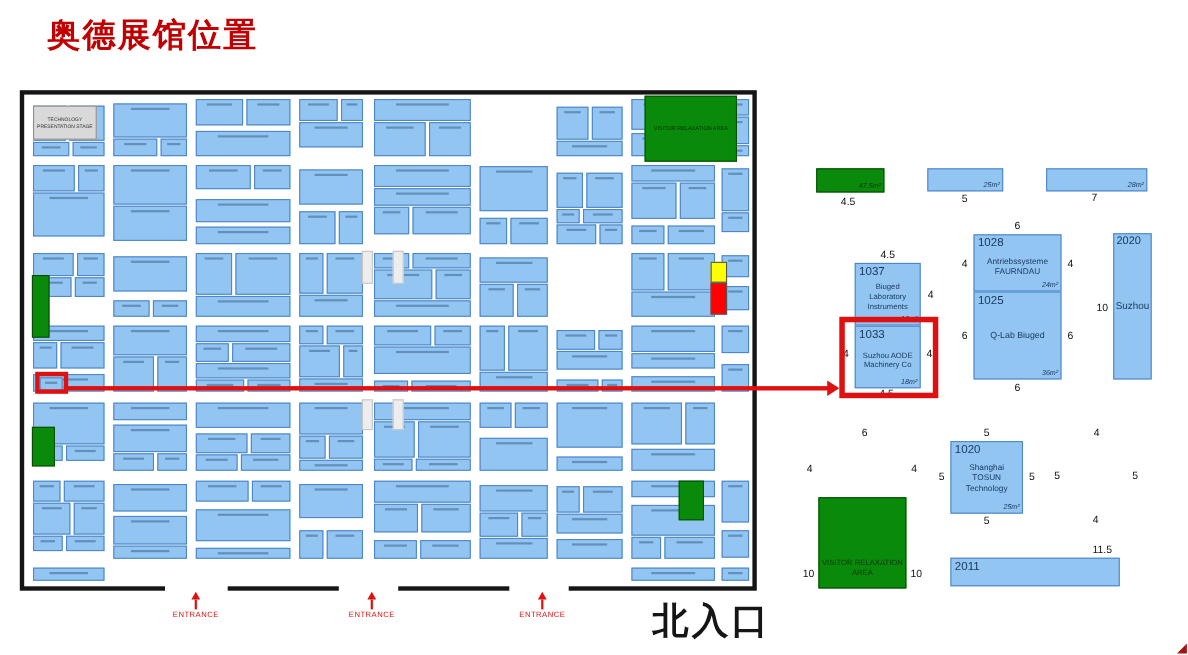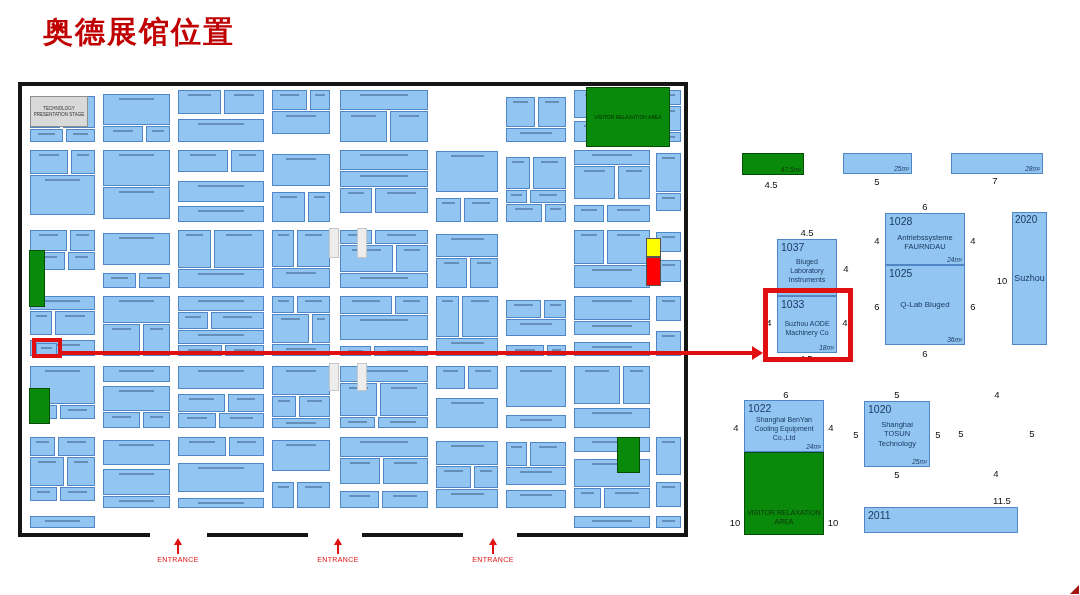--- a/index.html
+++ b/index.html
@@ -286,20 +286,21 @@
   <div class="entrance" style="left:308px;top:538px">
     <div class="head"></div>
     <div class="stem"></div>
     <div class="lbl">ENTRANCE</div>
   </div>
   <div class="entrance" style="left:463px;top:538px">
     <div class="head"></div>
     <div class="stem"></div>
     <div class="lbl">ENTRANCE</div>
   </div>
+  <div class="north-label">北入口</div>
 
 
   <div class="dgreen" style="left:742px;top:153px;width:62px;height:22px">
     <span class="barea" style="color:#0d330d">47.5m²</span>
   </div>
   <span class="dim" style="left:771px;top:184px">4.5</span>
 
   <div class="dbooth" style="left:843px;top:153px;width:69px;height:21px">
     <span class="barea">25m²</span>
   </div>
@@ -345,25 +346,20 @@
   <span class="dim" style="left:877px;top:306px">6</span>
   <span class="dim" style="left:973px;top:306px">6</span>
   <span class="dim" style="left:925px;top:353px">6</span>
 
   <div class="dbooth" style="left:1012px;top:212px;width:35px;height:133px">
     <span class="bid" style="font-size:10px;left:2px">2020</span>
     <span class="bname" style="font-size:9px">Suzhou</span>
   </div>
   <span class="dim" style="left:1002px;top:280px">10</span>
 
-  <div class="dbooth" style="left:744px;top:400px;width:80px;height:52px">
-    <span class="bid">1022</span>
-    <span class="bname" style="font-size:7px;padding-top:7px">Shanghai BenYan Cooling Equipment Co.,Ltd</span>
-    <span class="barea">24m²</span>
-  </div>
   <span class="dim" style="left:786px;top:394px">6</span>
   <span class="dim" style="left:736px;top:427px">4</span>
   <span class="dim" style="left:831px;top:427px">4</span>
 
   <div class="dgreen" style="left:744px;top:452px;width:80px;height:83px">
     <span class="visitor-name">VISITOR RELAXATION AREA</span>
   </div>
   <span class="dim" style="left:735px;top:522px">10</span>
   <span class="dim" style="left:833px;top:522px">10</span>
 

